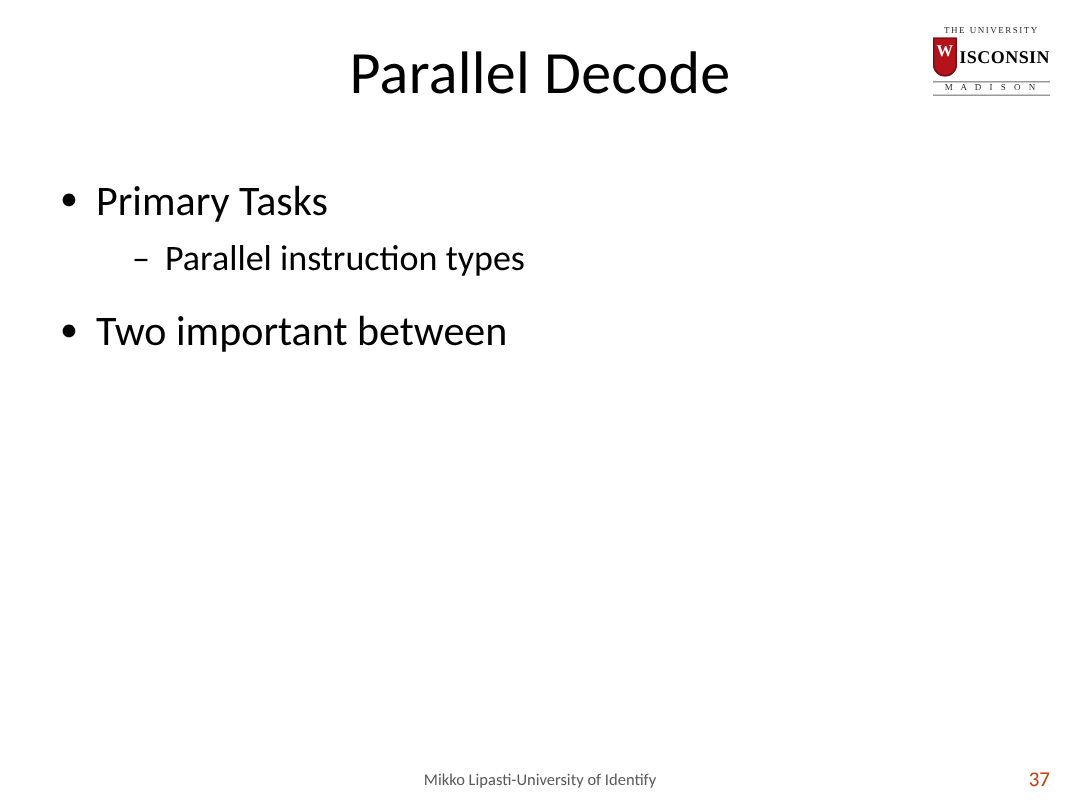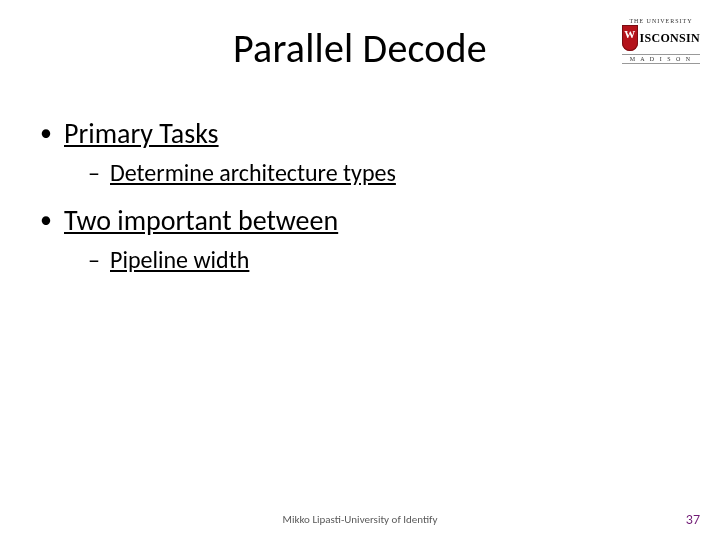--- a/index.html
+++ b/index.html
@@ -91,21 +91,20 @@
     top: 116px;
     left: 34px;
     right: 40px;
     font-size: 25px;
     line-height: 1.32;
   }
   ul.lvl1 {
     list-style: none;
     padding: 0;
     margin: 0;
-    text-decoration: underline;
   }
   ul.lvl1 > li {
     position: relative;
     padding-left: 30px;
     margin-bottom: 4px;
     font-size: 28px;
   }
   ul.lvl1 > li::before {
     content: "•";
     position: absolute;
@@ -138,21 +137,21 @@
     width: 100%;
     text-align: center;
     font-size: 11px;
     color: #5a5a5a;
   }
   .footer-num {
     position: absolute;
     bottom: 12px;
     right: 20px;
     font-size: 14px;
-    color: #701a75;
+    color: #c2410c;
   }
 </style>
 </head>
 <body>
 
 <div class="slide">
 
   <div class="title">Parallel Decode</div>
 
   <div class="logo">
@@ -162,27 +161,26 @@
       <div class="wtxt">ISCONSIN</div>
     </div>
     <div class="madison">M A D I S O N</div>
   </div>
 
   <div class="content">
     <ul class="lvl1">
       <li>
         <span>Primary Tasks</span>
         <ul class="lvl2">
-          <li>Determine architecture types</li>
+          <li>Parallel instruction types</li>
         </ul>
       </li>
       <li>
         <span>Two important between</span>
         <ul class="lvl2">
-          <li>Pipeline width</li>
         </ul>
       </li>
     </ul>
   </div>
 
   <div class="footer-center">Mikko Lipasti-University of Identify</div>
   <div class="footer-num">37</div>
 
 </div>
 

